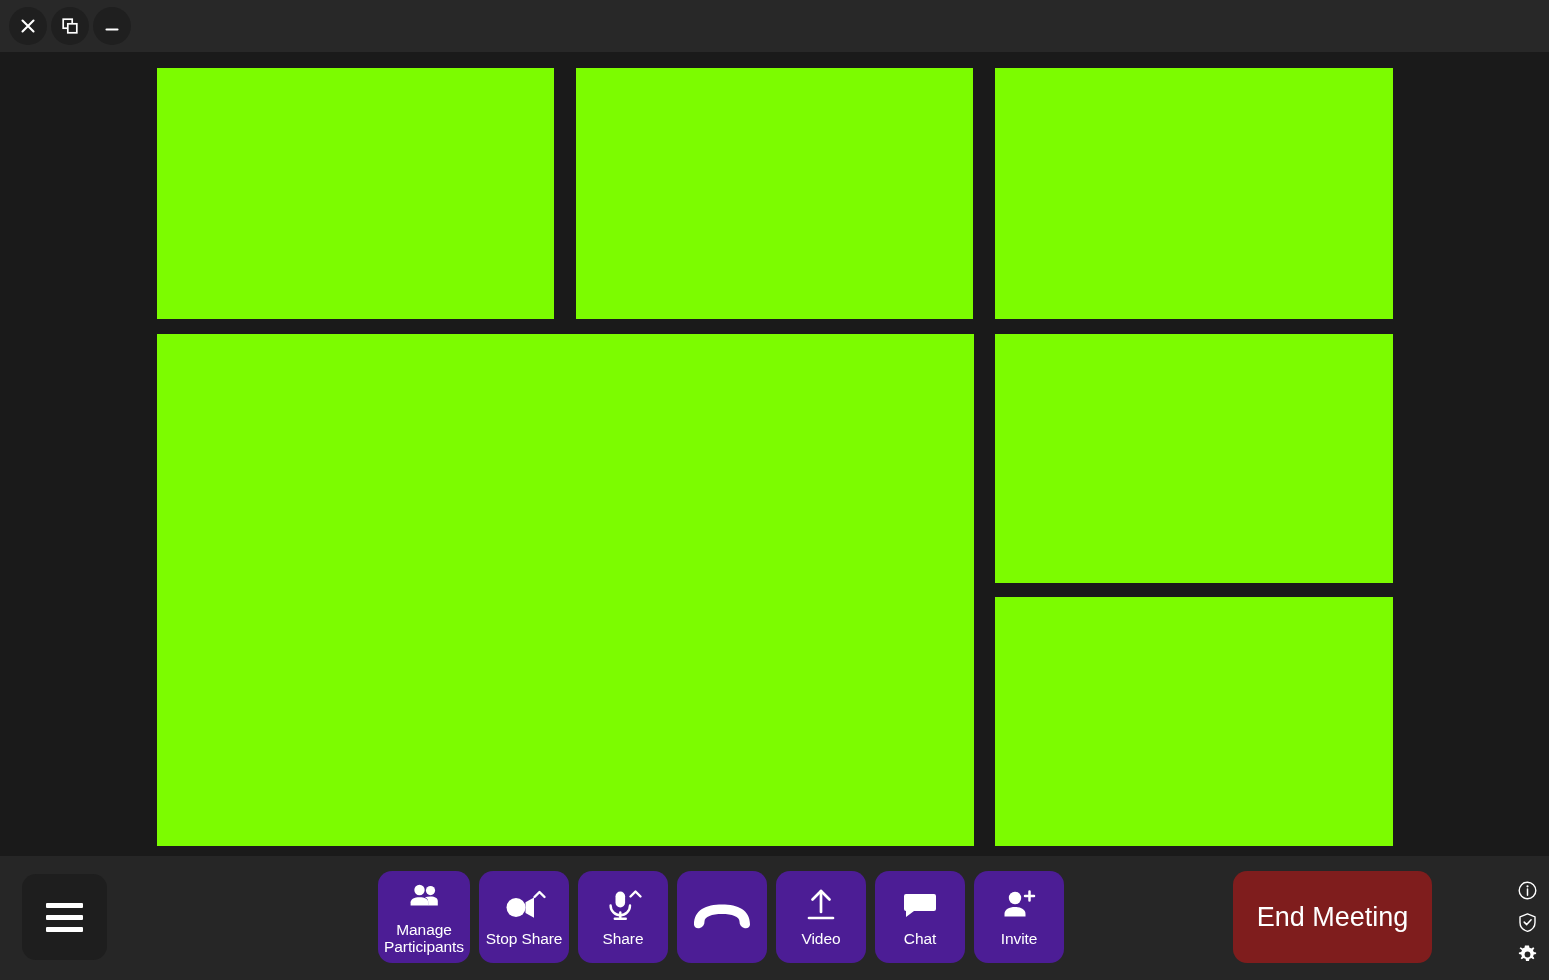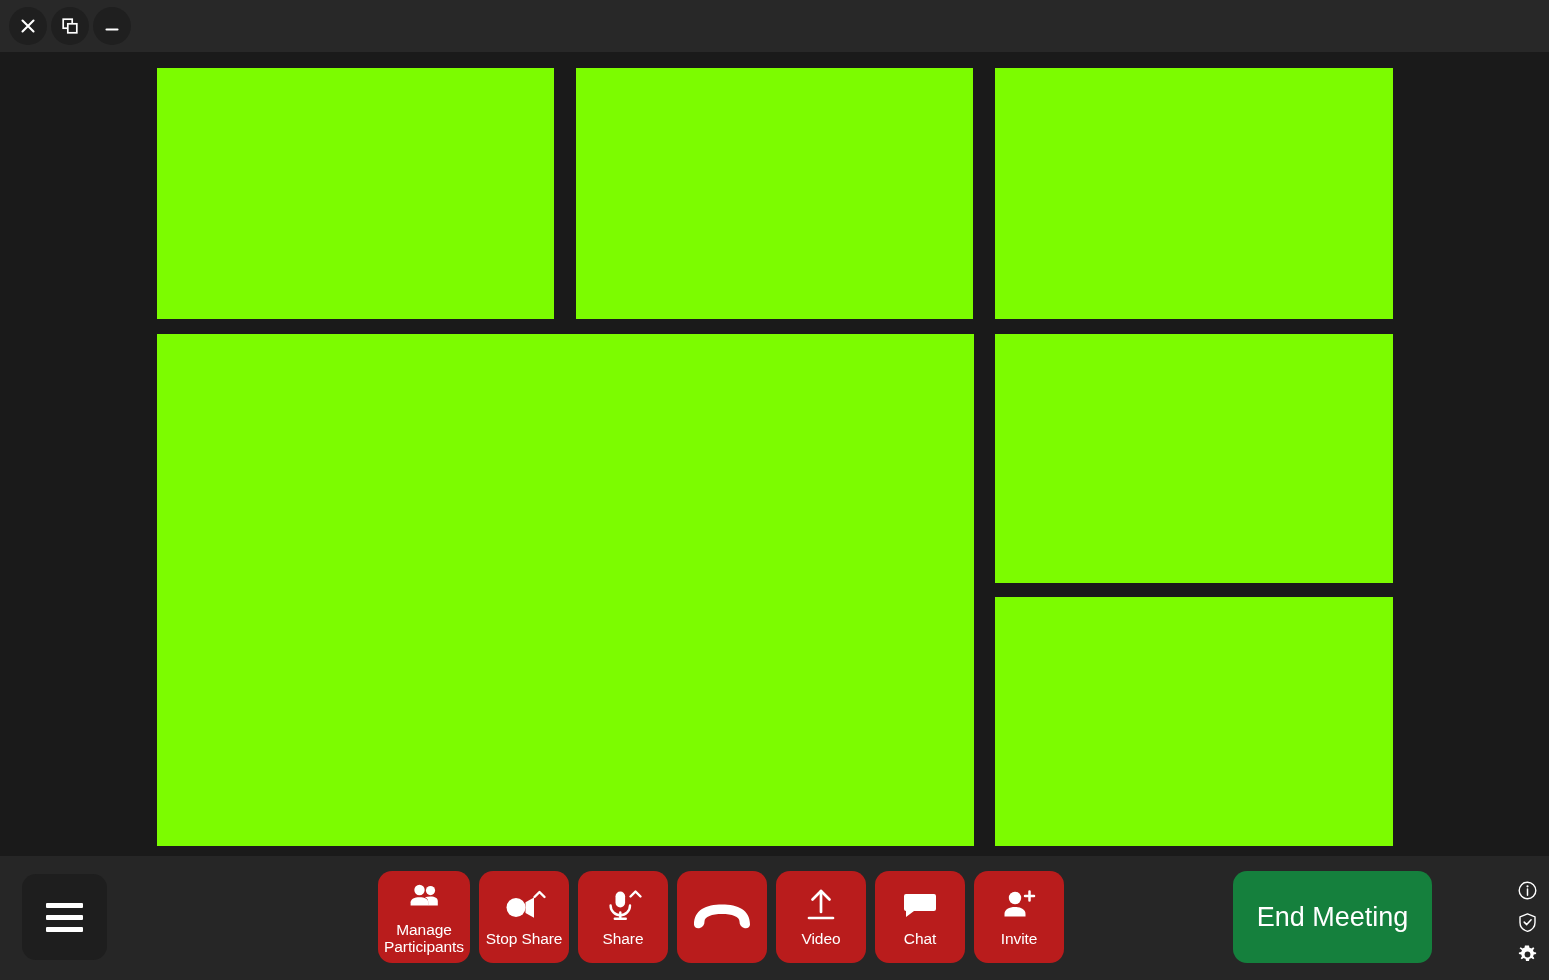--- a/index.html
+++ b/index.html
@@ -101,21 +101,21 @@
     top: 15px;
     display: flex;
     align-items: flex-start;
     gap: 9px;
   }
 
   .tool-btn {
     width: 90px;
     height: 92px;
     border-radius: 14px;
-    background: #b91c1c;
+    background: #4c1d95;
     display: flex;
     flex-direction: column;
     align-items: center;
     justify-content: center;
     gap: 8px;
     cursor: pointer;
     border: none;
     padding: 6px 2px 6px;
   }
   .tool-btn.wide { width: 92px; }
@@ -135,21 +135,21 @@
   }
   .tool-btn.noLabel .tool-icon { height: auto; }
 
   .end-btn {
     position: absolute;
     left: 1233px;
     top: 15px;
     width: 199px;
     height: 92px;
     border-radius: 14px;
-    background: #15803d;
+    background: #7f1d1d;
     color: #ffffff;
     font-size: 27px;
     display: flex;
     align-items: center;
     justify-content: center;
     cursor: pointer;
     border: none;
     letter-spacing: 0px;
   }
 

